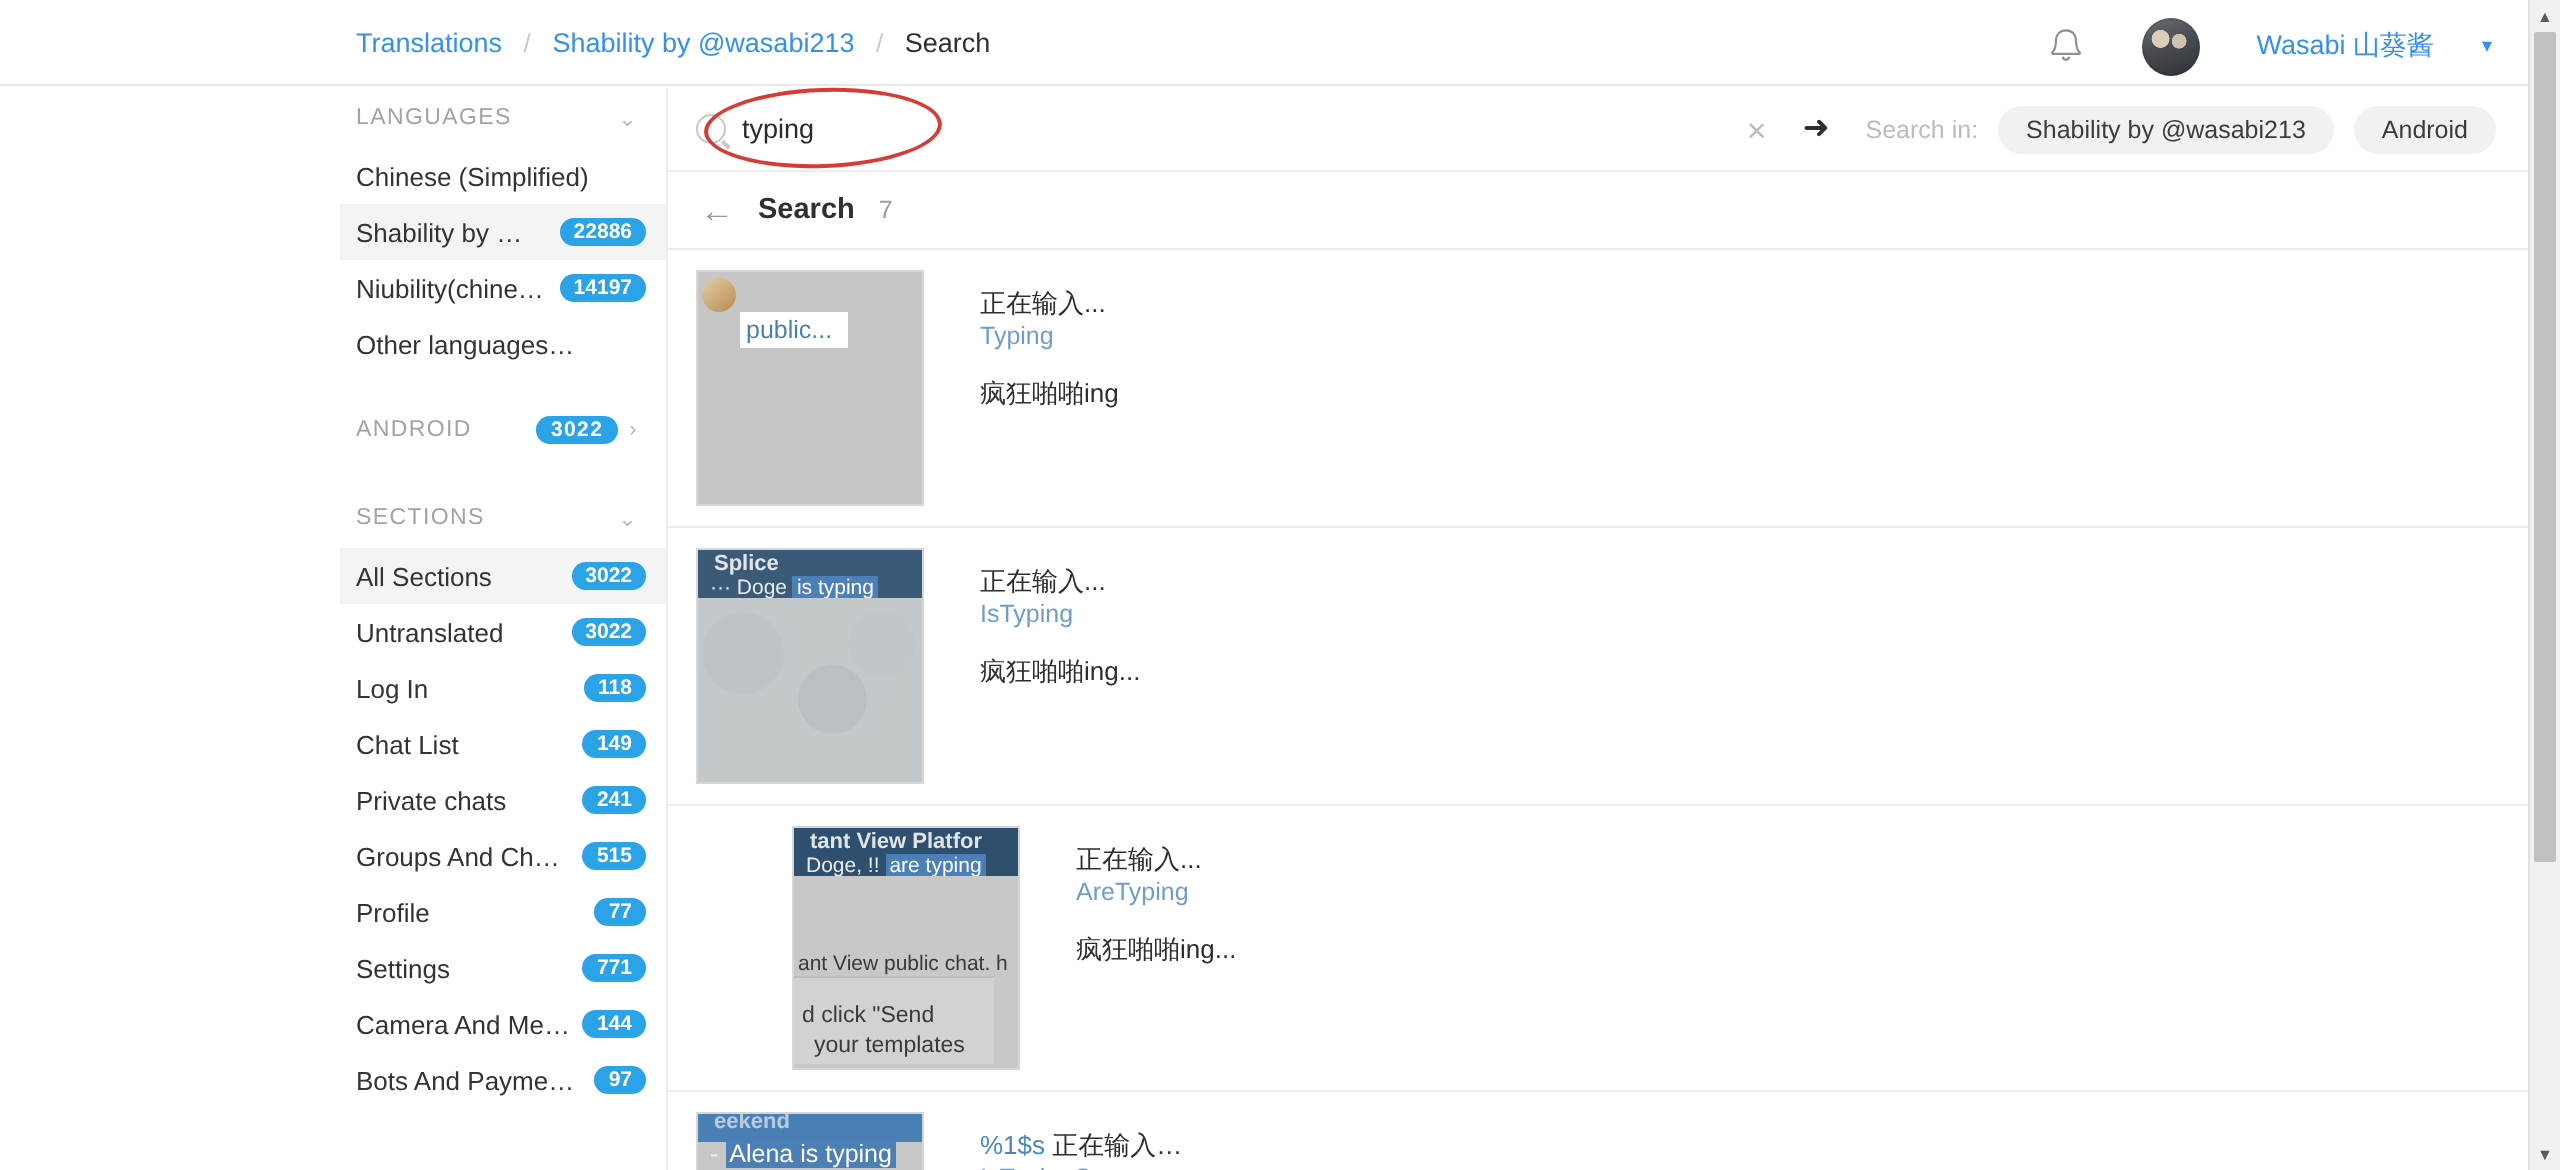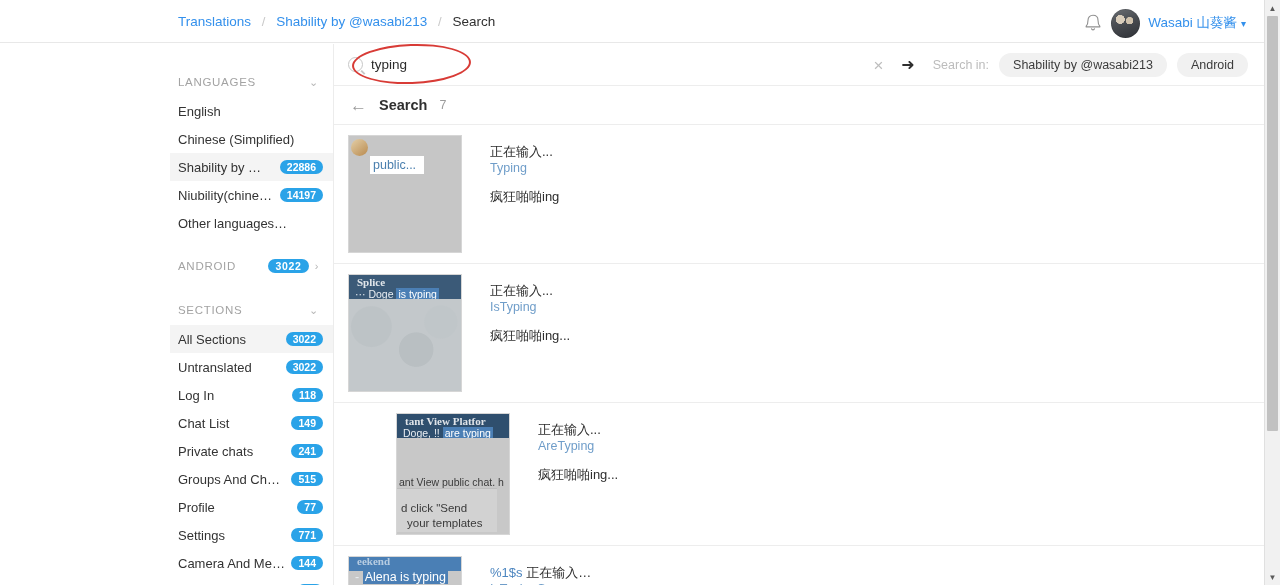--- a/index.html
+++ b/index.html
@@ -48,21 +48,21 @@
   }
   #breadcrumb .current {
     color: #303030;
   }
 
   #topright {
     position: absolute;
     right: 18px; top: 8px;
     display: flex;
     align-items: center;
-    gap: 8px;
+    gap: 28px;
     height: 30px;
     text-align: center;
   }
   #bell {
     width: 20px; height: 22px;
     position: relative;
     cursor: pointer;
   }
   #avatar {
     width: 29px; height: 29px;
@@ -86,21 +86,21 @@
   }
 
   
   #sidebar {
     position: absolute;
     left: 170px; top: 44px;
     width: 164px;
     height: 541px;
     background: #ffffff;
     border-right: 1px solid #ececec;
-    padding-top: 23px;
+    padding-top: 0;
     overflow: hidden;
   }
   .side-head {
     display: flex;
     align-items: center;
     height: 30px;
     padding: 0 14px 0 8px;
     color: #a3a3a3;
     font-size: 11.5px;
     letter-spacing: 0.7px;
@@ -289,21 +289,20 @@
   }
   .tb-header.dark { background: #2f4f6e; }
   .tb-title {
     position: absolute;
     left: 8px; top: 1px;
     font-size: 11px;
     color: #fff;
     font-weight: bold;
     opacity: 0.85;
     white-space: nowrap;
-    font-family: Liberation Serif, serif;
   }
   .tb-sub {
     position: absolute;
     left: 6px; top: 13px;
     font-size: 10.5px;
     color: #e8edf2;
     white-space: nowrap;
   }
   .hl {
     background: #4b7fb5;
@@ -464,23 +463,20 @@
     </div>
   </div>
 
   <div id="sidebar">
 
     <div class="side-head">
       <span class="lbl">LANGUAGES</span>
       <span class="chev">⌄</span>
     </div>
 
-    <div class="side-item">
-      <span class="lbl">English</span>
-    </div>
     <div class="side-item">
       <span class="lbl">Chinese (Simplified)</span>
     </div>
     <div class="side-item active">
       <span class="lbl">Shability by @was…</span>
       <span class="badge">22886</span>
     </div>
     <div class="side-item">
       <span class="lbl">Niubility(chinese)</span>
       <span class="badge">14197</span>

